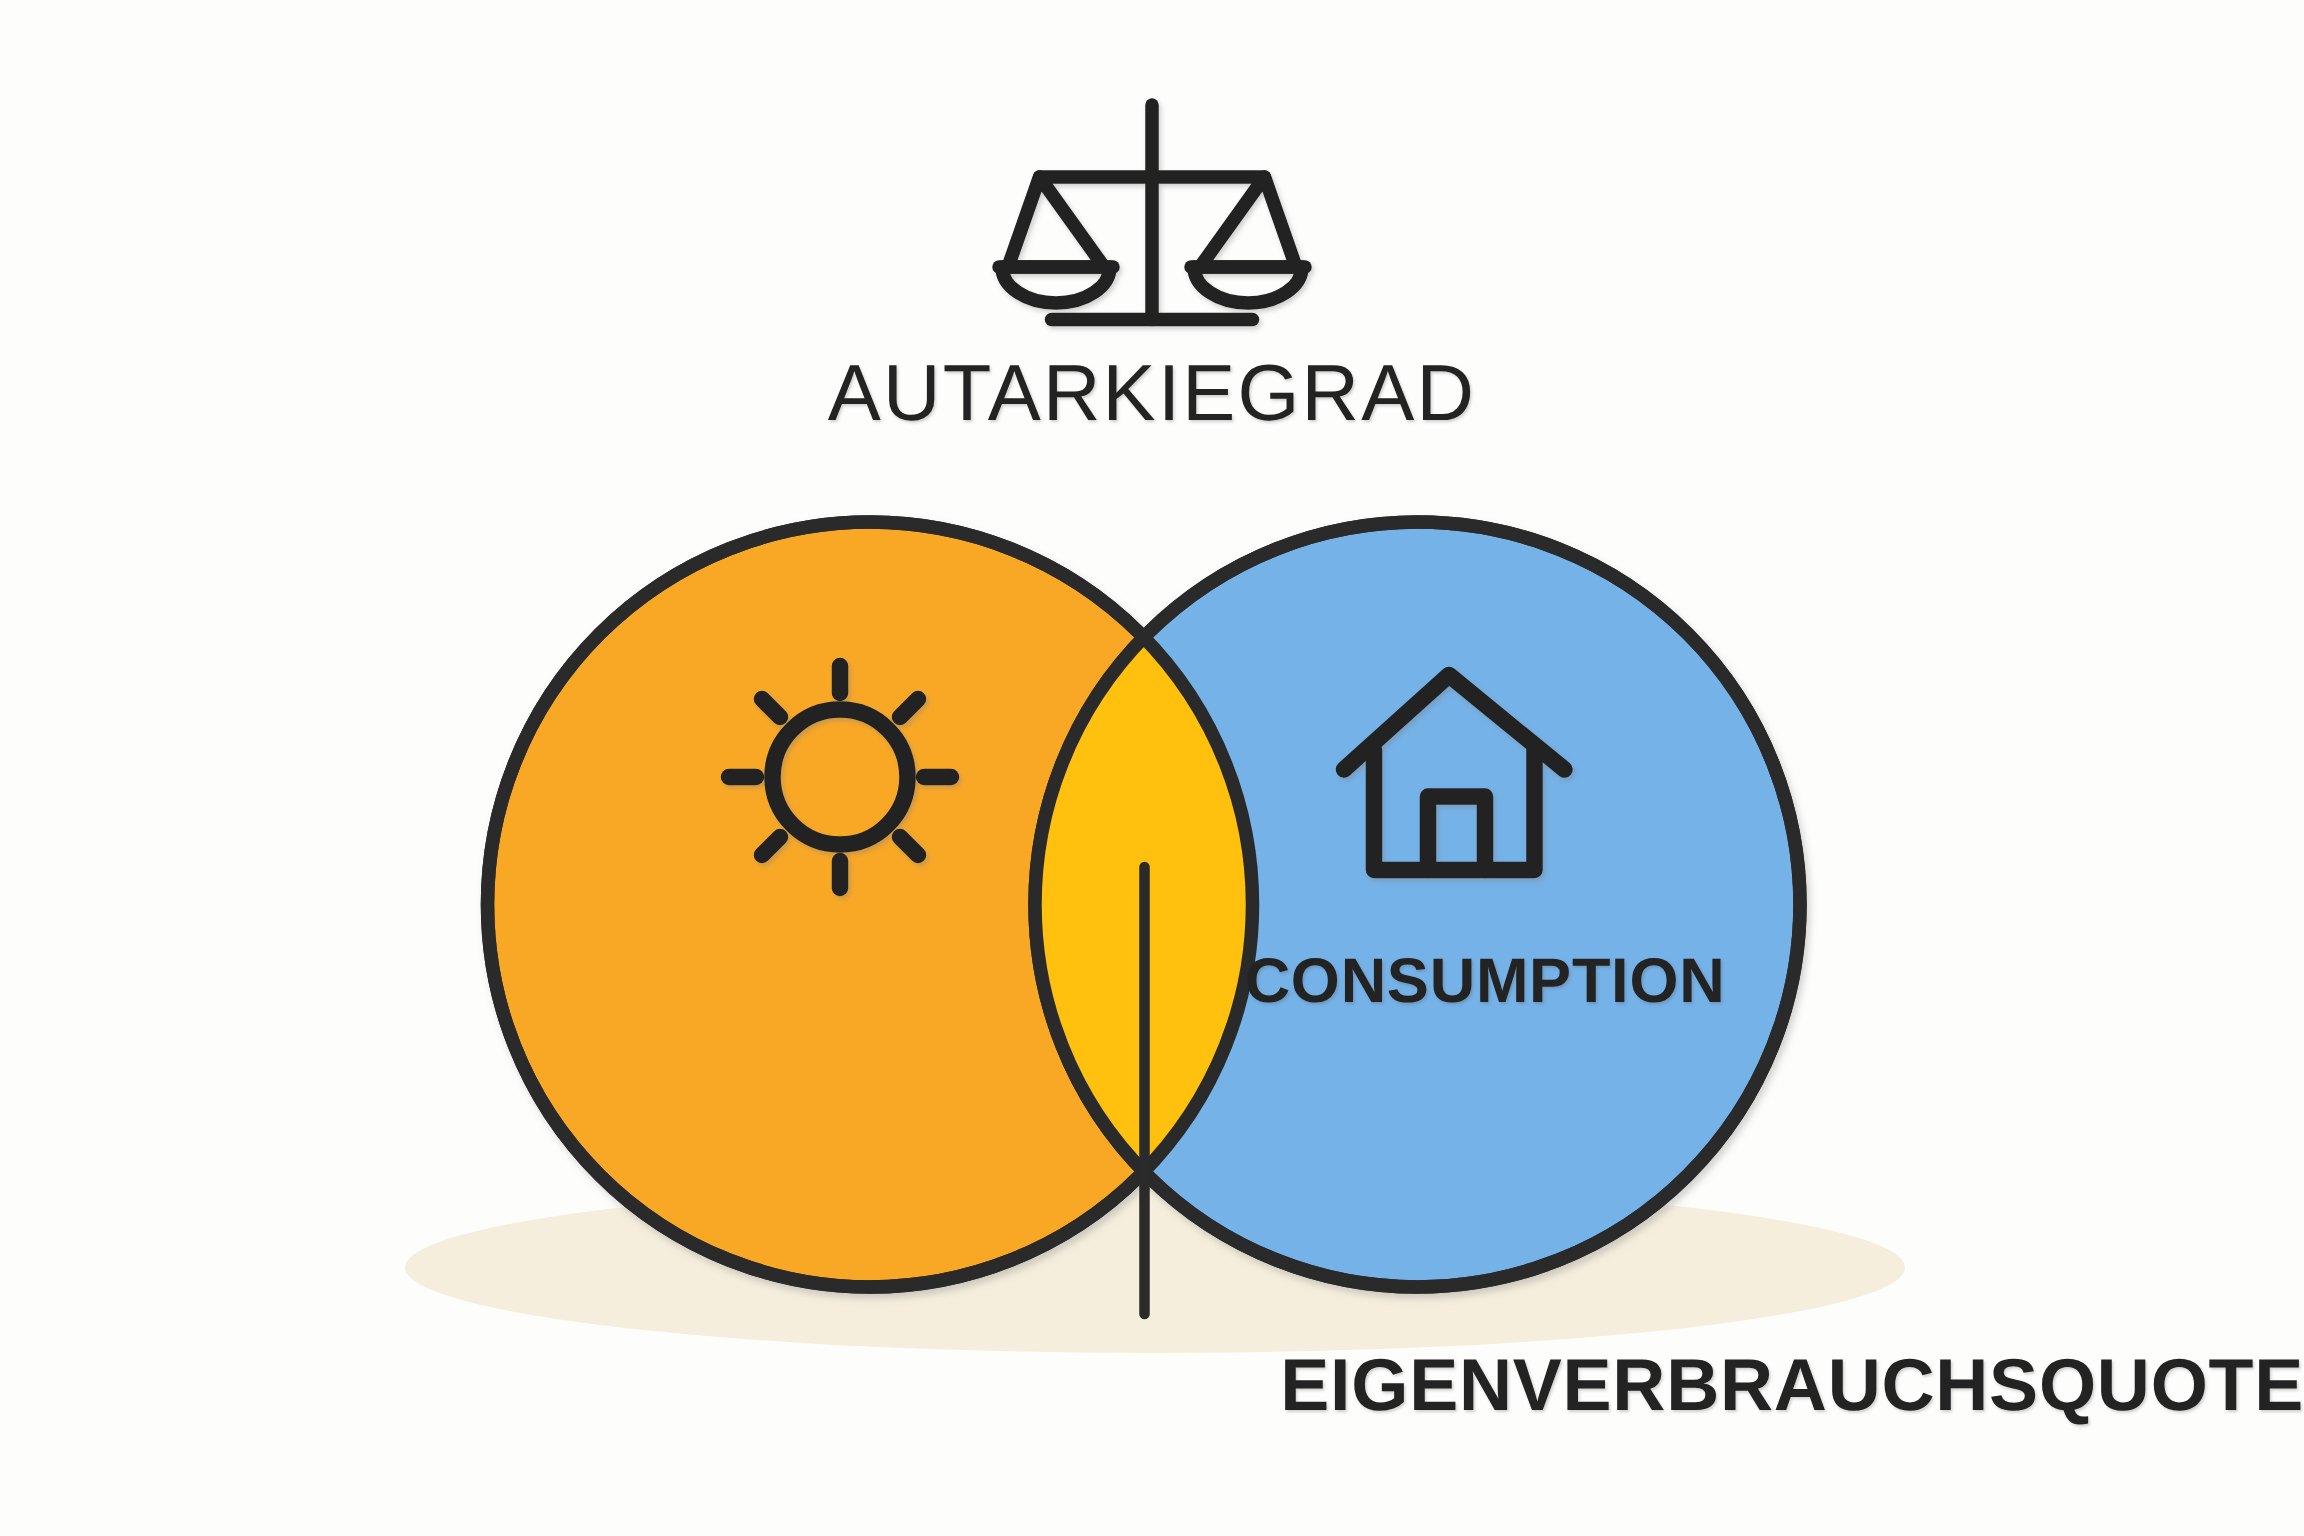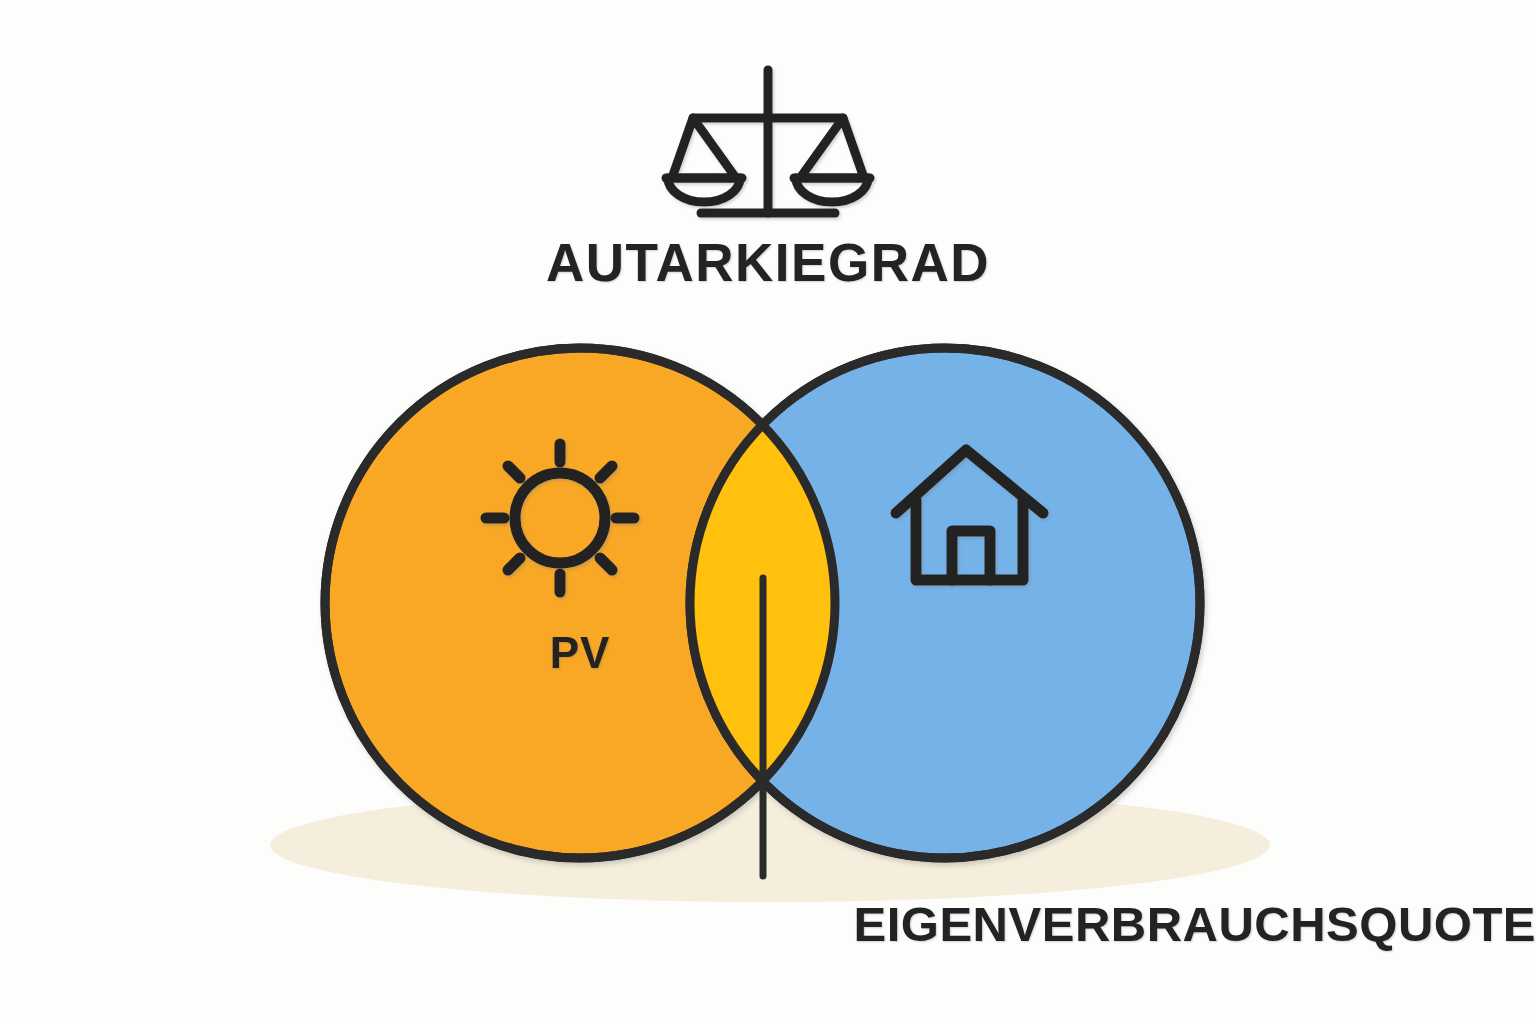--- a/index.html
+++ b/index.html
@@ -27,21 +27,21 @@
     height: 1024px;
     display: block;
   }
   .hdr-title {
     position: absolute;
     left: 0;
     top: 232px;
     width: 1536px;
     text-align: center;
     font-size: 53px;
-    font-weight: bold;
+    font-weight: normal;
     letter-spacing: 1.5px;
     color: #232323;
     font-family: "Liberation Sans", sans-serif;
     text-shadow: 1px 1px 2px rgba(120,120,120,0.35);
   }
   .ftr-title {
     position: absolute;
     left: 0;
     top: 896px;
     width: 1536px;
@@ -140,18 +140,18 @@
 
     <g id="house-icon" stroke="#232323" stroke-width="11" stroke-linecap="round" stroke-linejoin="round" fill="none" filter="url(#soft-shadow-sm)">
       <polyline points="896,513 966,450 1043,513"></polyline>
       <polyline points="916,500 916,580 1023,580 1023,500"></polyline>
       <polyline points="952,580 952,531 990,531 990,580"></polyline>
     </g>
   </svg>
 
   <div class="hdr-title">AUTARKIEGRAD</div>
 
-  <div class="circle-label" id="label-pv">PV</div>
 
+  <div class="circle-label" id="label-consumption">CONSUMPTION</div>
 
   <div class="ftr-title">EIGENVERBRAUCHSQUOTE</div>
 
 </div>
 
 </body></html>

